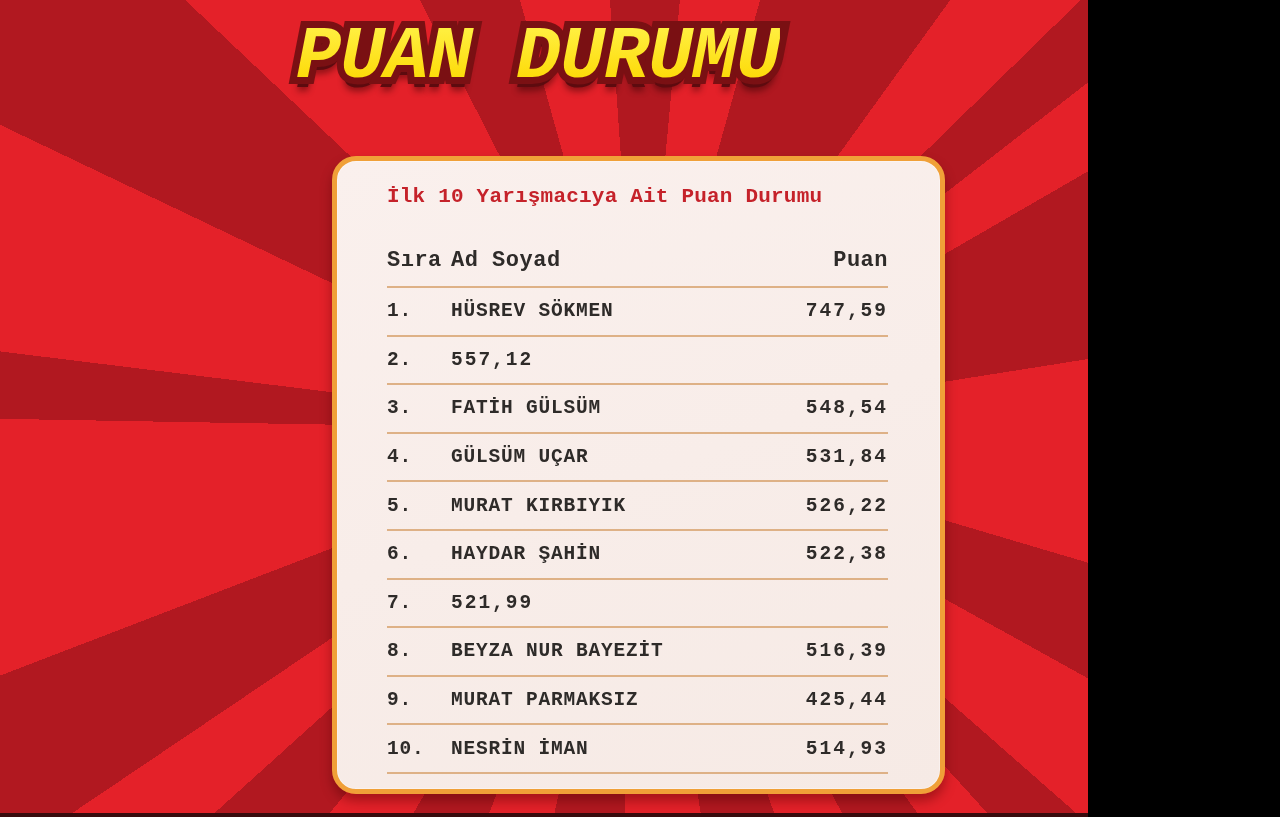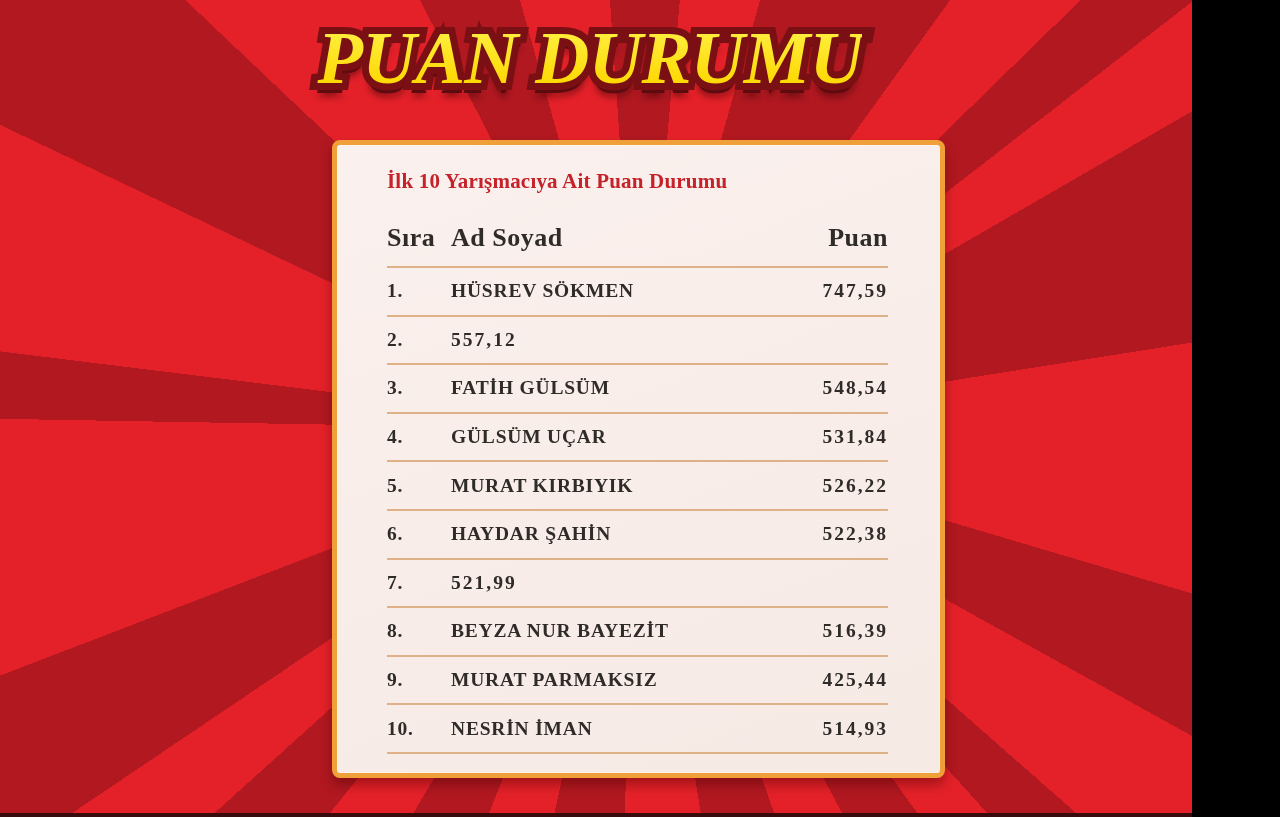--- a/index.html
+++ b/index.html
@@ -1,18 +1,18 @@
 <!DOCTYPE html>
 <html><head>
 <meta charset="utf-8">
 <style>
   html,body{margin:0;padding:0;background:#000;}
   .stage{
-    position:relative;width:1192px;height:817px;overflow:hidden;
-    font-family:Liberation Serif, serif;
+    position:relative;width:1088px;height:817px;overflow:hidden;
+    font-family:Liberation Mono, monospace;
   }
   
   .bg{
     position:absolute;inset:0;
     background:conic-gradient(from 0deg at 640px 430px,
       #b11820 0deg 5.3deg,
       #e42129 5.3deg 15.6deg,
       #b11820 15.6deg 35.8deg,
       #e42129 35.8deg 45.7deg,
       #b11820 45.7deg 52.2deg,
@@ -65,37 +65,37 @@
   .title-fill{
     position:relative;
     color:#ffdf1b;
     background:linear-gradient(#ffee3d 15%, #fdd803 85%);
     -webkit-background-clip:text;
     background-clip:text;
     -webkit-text-fill-color:transparent;
   }
   
   .panel{
-    position:absolute;left:332px;top:140px;width:613px;height:638px;
+    position:absolute;left:332px;top:156px;width:613px;height:638px;
     box-sizing:border-box;
     background:linear-gradient(160deg,#faf0ed 0%,#f6eae5 100%);
     border:5px solid #f0a038;
-    border-radius:8px;
+    border-radius:24px;
     box-shadow:0 7px 12px rgba(70,0,0,.40), inset 0 0 0 1px rgba(255,255,255,.35);
     padding:18px 52px 8px 50px;
   }
   .panel-heading{
     margin-top:6px;
     font-size:21px;font-weight:bold;color:#c5222a;letter-spacing:.2px;
   }
   .head-row{
     display:flex;align-items:flex-end;
-    margin-top:29px;padding-bottom:13px;
+    margin-top:40px;padding-bottom:13px;
     border-bottom:2px solid #deb186;
-    font-size:26px;font-weight:bold;color:#2e2b29;letter-spacing:.5px;
+    font-size:22px;font-weight:bold;color:#2e2b29;letter-spacing:.5px;
   }
   .col-rank{flex:0 0 64px;}
   .col-name{flex:1 1 auto;}
   .col-score{flex:0 0 auto;text-align:center;}
   .row{
     display:flex;align-items:center;height:48.6px;
     border-bottom:2px solid #deb186;
     font-size:19.5px;font-weight:bold;color:#2e2b29;letter-spacing:.8px;
     box-sizing:border-box;
   }

